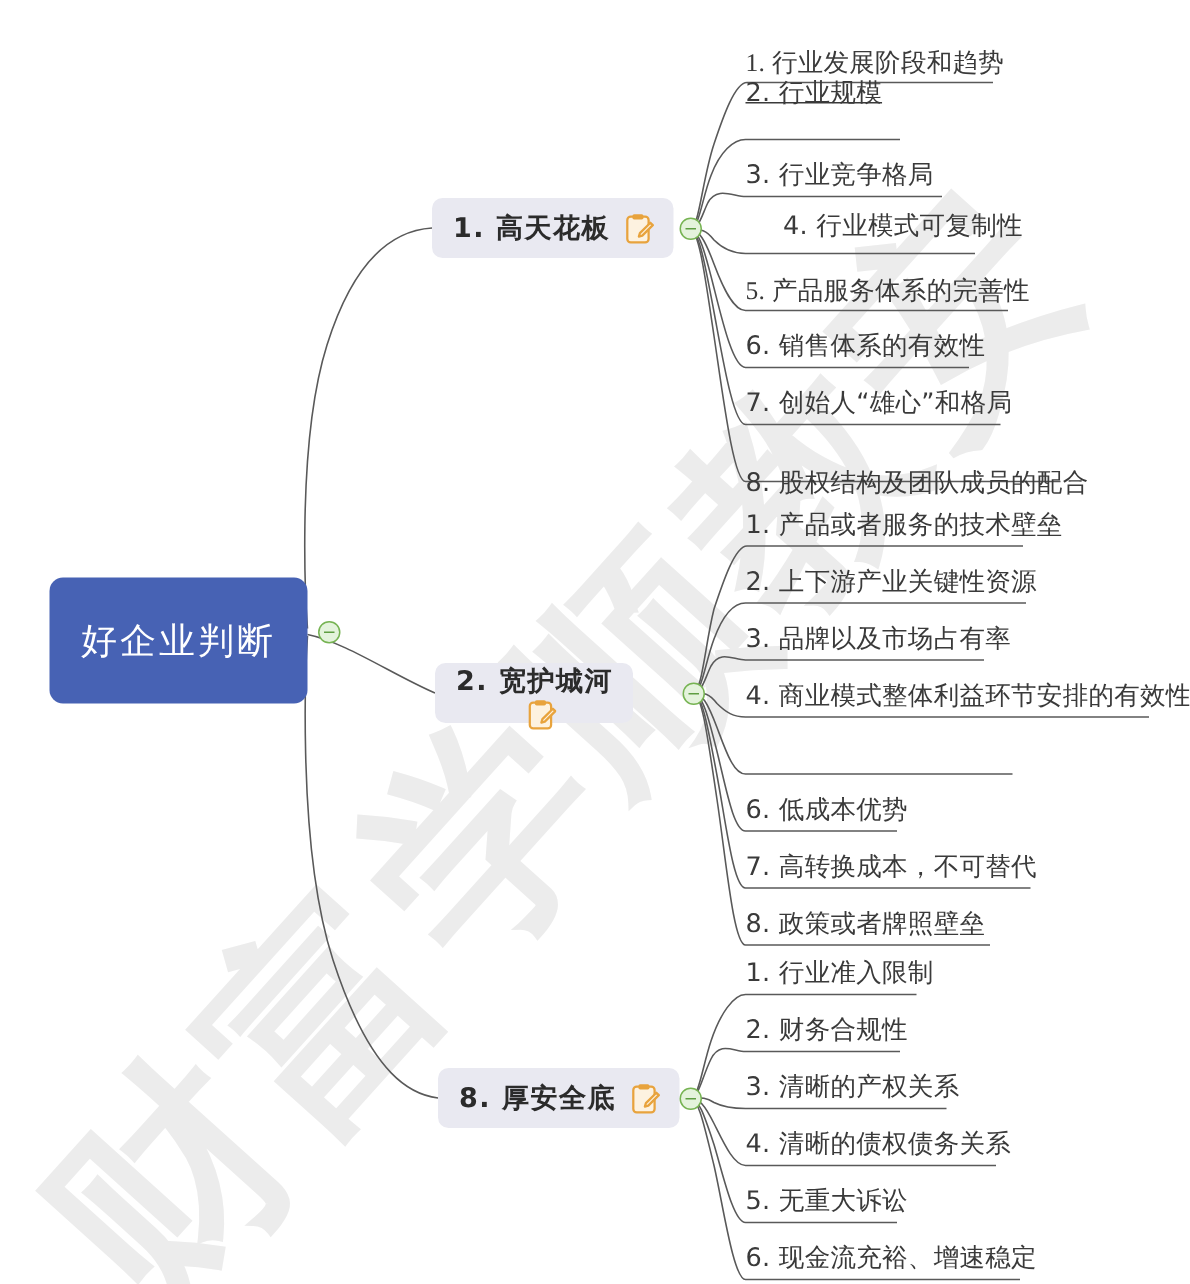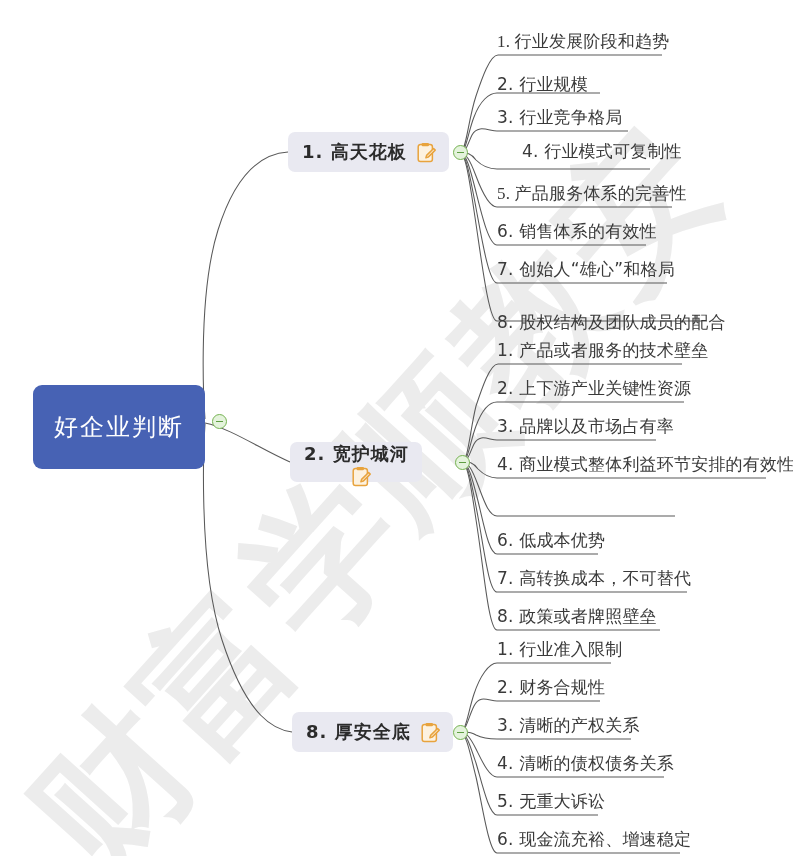--- a/index.html
+++ b/index.html
@@ -218,21 +218,21 @@
       <svg viewBox="0 0 19 21" width="19" height="21">
         <rect x="1.2" y="2.4" width="14.2" height="17.2" rx="2.3" fill="#fdf2e0" stroke="#e8a33d" stroke-width="1.5"></rect>
         <rect x="4.6" y="0.9" width="7.4" height="3.4" rx="1.2" fill="#e8a33d"></rect>
         <path d="M 16.6 6.5 L 18.2 8.1 L 11.2 15.1 L 8.9 15.7 L 9.6 13.4 Z" fill="#fdf2e0" stroke="#e8a33d" stroke-width="1.5" stroke-linejoin="round"></path>
       </svg>
     </span>
   </div>
   <div class="toggle" style="left:453px; top:725px;"></div>
 
   <div class="leaf" style="left:497px; top:33px;font-family:Liberation Serif, serif;">1. 行业发展阶段和趋势</div>
-  <div class="leaf" style="left:497px; top:76px;">2. 行业规模</div>
+  <div class="leaf" style="left:497px; top:54px;text-decoration:underline;">2. 行业规模</div>
   <div class="leaf" style="left:497px; top:109px;">3. 行业竞争格局</div>
   <div class="leaf" style="left:497px; top:143px;margin-left:25px;">4. 行业模式可复制性</div>
   <div class="leaf" style="left:497px; top:185px;font-family:Liberation Serif, serif;">5. 产品服务体系的完善性</div>
   <div class="leaf" style="left:497px; top:223px;">6. 销售体系的有效性</div>
   <div class="leaf" style="left:497px; top:261px;">7. 创始人“雄心”和格局</div>
   <div class="leaf" style="left:497px; top:314px;">8. 股权结构及团队成员的配合</div>
 
   <div class="leaf" style="left:497px; top:342px;">1. 产品或者服务的技术壁垒</div>
   <div class="leaf" style="left:497px; top:380px;">2. 上下游产业关键性资源</div>
   <div class="leaf" style="left:497px; top:418px;">3. 品牌以及市场占有率</div>

